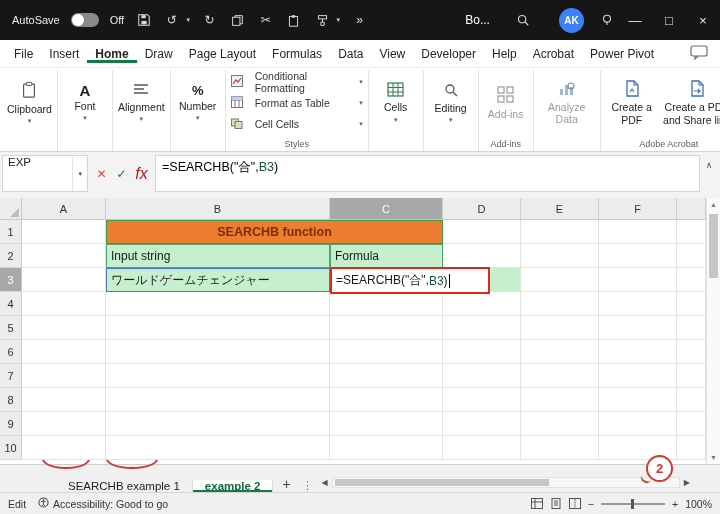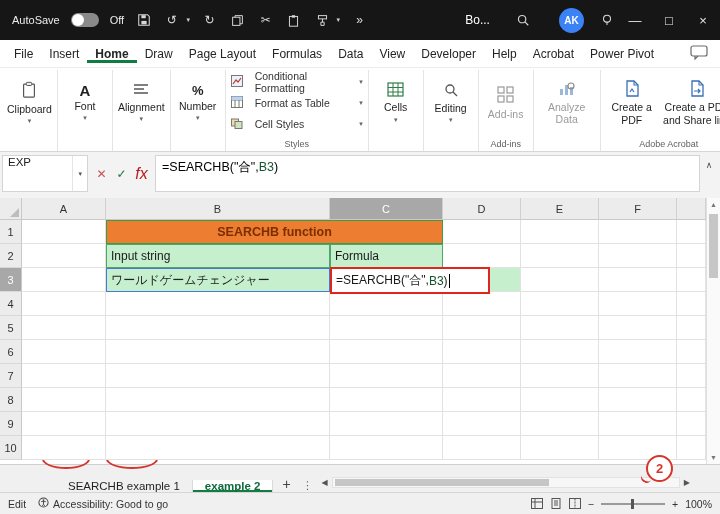--- a/index.html
+++ b/index.html
@@ -234,21 +234,21 @@
                 <rect x="0.5" y="0.5" width="11" height="3.5" fill="#bcd4ef"></rect>
               </svg></span>
           <span>Format as Table</span>
           <span class="schev">▾</span>
         </div>
         <div class="srow">
           <span><svg width="12" height="12" viewBox="0 0 12 12">
                 <rect x="0.5" y="2" width="7" height="7" fill="#f6d8a8" stroke="#777"></rect>
                 <rect x="4" y="4.5" width="7" height="7" fill="#cfe3c2" stroke="#777"></rect>
               </svg></span>
-          <span>Cell Styles</span>
+          <span>Cell Cells</span>
           <span class="schev">▾</span>
         </div>
       </div>
       <div class="rglabel">Styles</div>
     </div>
     <div class="rg">
       <div class="rgbody">
           <div class="rbig">
         <span><svg width="17" height="15" viewBox="0 0 17 15">
                 <rect x="1" y="1" width="15" height="13" fill="#fff" stroke="#2e7d46" stroke-width="1.2"></rect>

